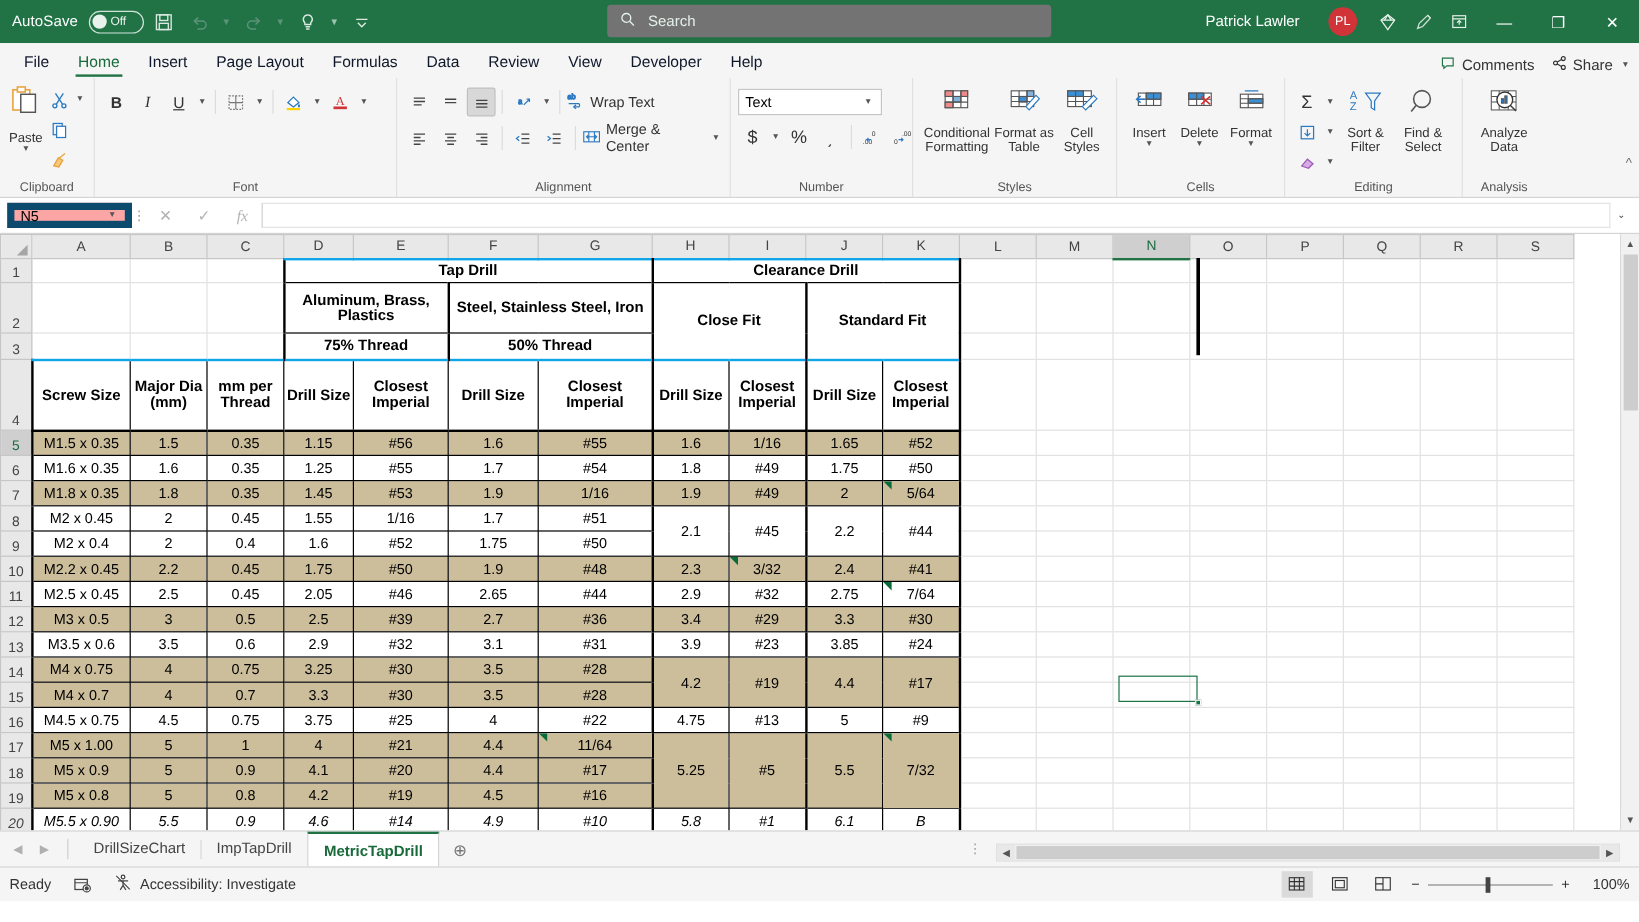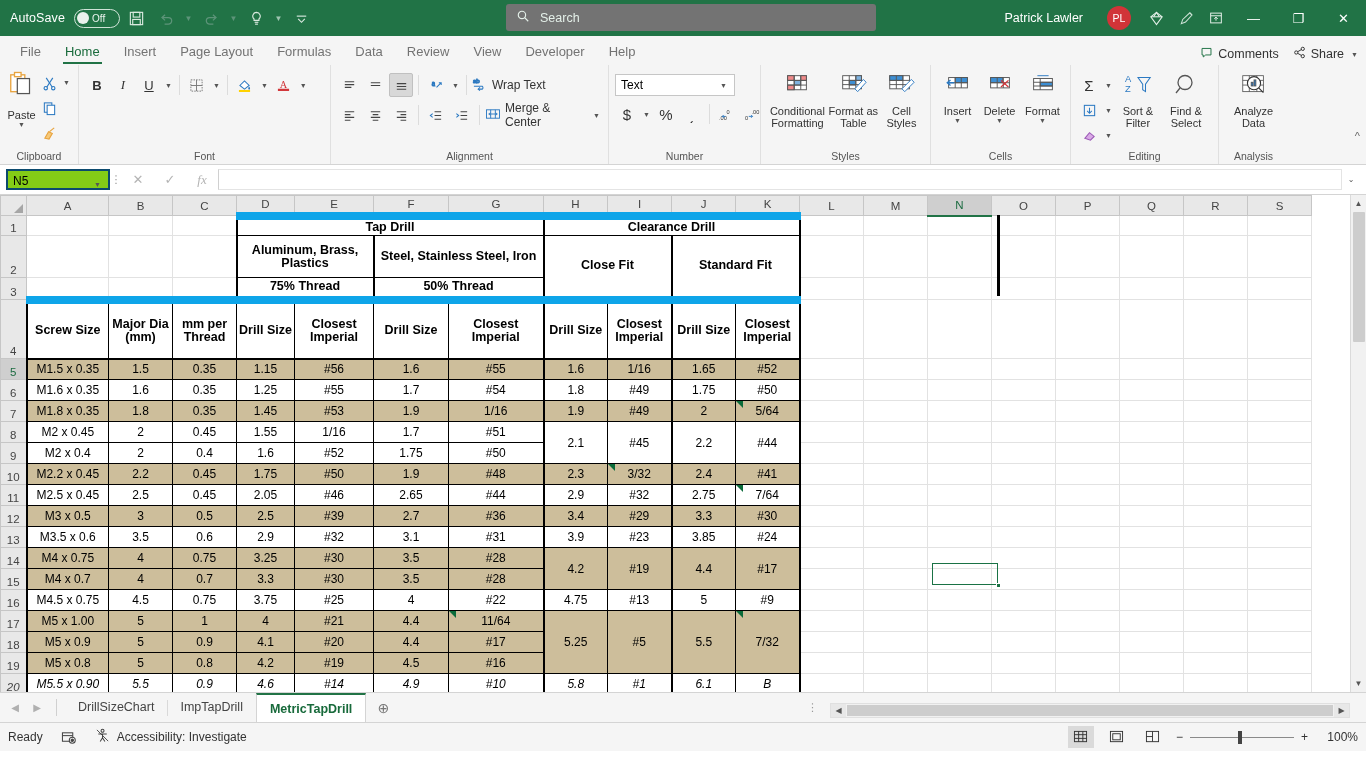--- a/index.html
+++ b/index.html
@@ -59,21 +59,21 @@
     width: 45px; height: 36px; display: flex; align-items: center; justify-content: center;
     color: #fff; font-size: 13px;
   }
 
   
   .ribbon-tabs {
     height: 29px; background: #f5f5f5; display: flex; align-items: flex-end;
     padding-left: 8px; position: relative;
   }
   .rtab {
-    padding: 0 12px; height: 27px; line-height: 27px; font-size: 13px; color: #737373;
+    padding: 0 12px; height: 27px; line-height: 27px; font-size: 13px; color: #0f172a;
     position: relative;
   }
   .rtab.active { color: #186a3b; font-weight: 400; }
   .rtab.active::after {
     content: ""; position: absolute; left: 10px; right: 10px; bottom: 1px;
     height: 2.5px; background: #217346;
   }
   .tabs-right { position: absolute; right: 6px; bottom: 3px; display: flex; gap: 14px; align-items: center; }
   .tabs-right .chip { font-size: 12.5px; color: #333; display: flex; align-items: center; gap: 5px; }
 
@@ -123,22 +123,22 @@
   .wraprow { display: flex; align-items: center; gap: 4px; font-size: 12px; color: #333; }
 
   .ribbon-collapse { position: absolute; right: 6px; bottom: 22px; font-size: 11px; color: #666; }
 
   
   .formula-row {
     height: 30px; background: #fff; display: flex; align-items: center;
     border-bottom: 1px solid #d4d4d4; padding: 0 6px; gap: 0;
   }
   .namebox {
-    width: 104px; height: 21px; border: 2px solid #0c4a6e; background: #84cc16;
-    display: flex; align-items: flex-end; justify-content: space-between;
+    width: 104px; height: 21px; border: 6px solid #0c4a6e; background: #fca5a5;
+    display: flex; align-items: center; justify-content: space-between;
     font-size: 12px; padding: 0 5px; color: #000;
   }
   .fbar-sep { width: 12px; text-align: center; color: #999; font-size: 11px; }
   .fbtn { width: 32px; text-align: center; color: #b4b4b4; font-size: 13px; }
   .fbtn.fx { font-style: italic; font-family: "Liberation Serif", serif; }
   .finput {
     flex: 1; height: 21px; border: 1px solid #e4e4e4; background: #fff;
     font-size: 12px; padding: 0 5px; display: flex; align-items: center;
     border-left: 1px solid #d0d0d0;
   }
@@ -171,21 +171,21 @@
     border: 1px solid #d8d8d8; font-size: 12px; color: #000;
     text-align: center; padding: 0 2px; overflow: hidden; white-space: nowrap;
   }
   td.blank { border: 1px solid #e2e2e2; }
   td.tan { background: #cdbe9b; }
   td.white { background: #ffffff; }
   td.tbl { border: 1px solid #000; }
   td.hdr { font-weight: bold; font-size: 12.5px; white-space: normal; line-height: 13px; }
   td.thick-r { border-right: 2px solid #000; }
   td.thick-l { border-left: 2px solid #000; }
-  td.thick-t { border-top: 8px solid #0ea5e9; }
+  td.thick-t { border-top: 2px solid #0ea5e9; }
   td.thick-b { border-bottom: 2px solid #000; }
   .cmt { position: relative; }
   .cmt::before {
     content: ""; position: absolute; left: 0; top: 0;
     border-style: solid; border-width: 7px 0 0 7px;
     border-color: #0a6b3a transparent transparent transparent;
   }
   .selcell {
     position: absolute; border: 1.8px solid #1a7245; pointer-events: none;
   }

